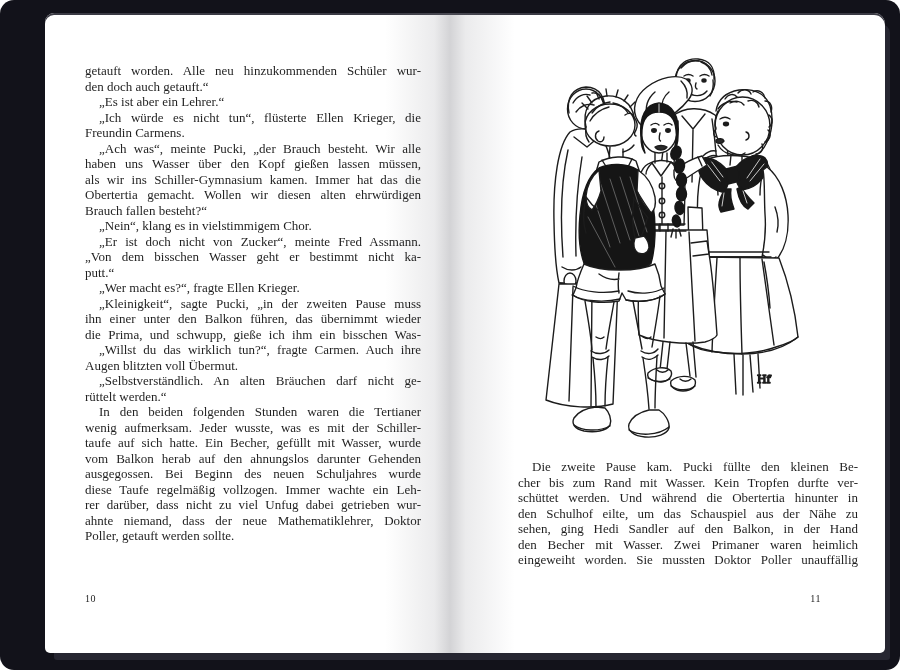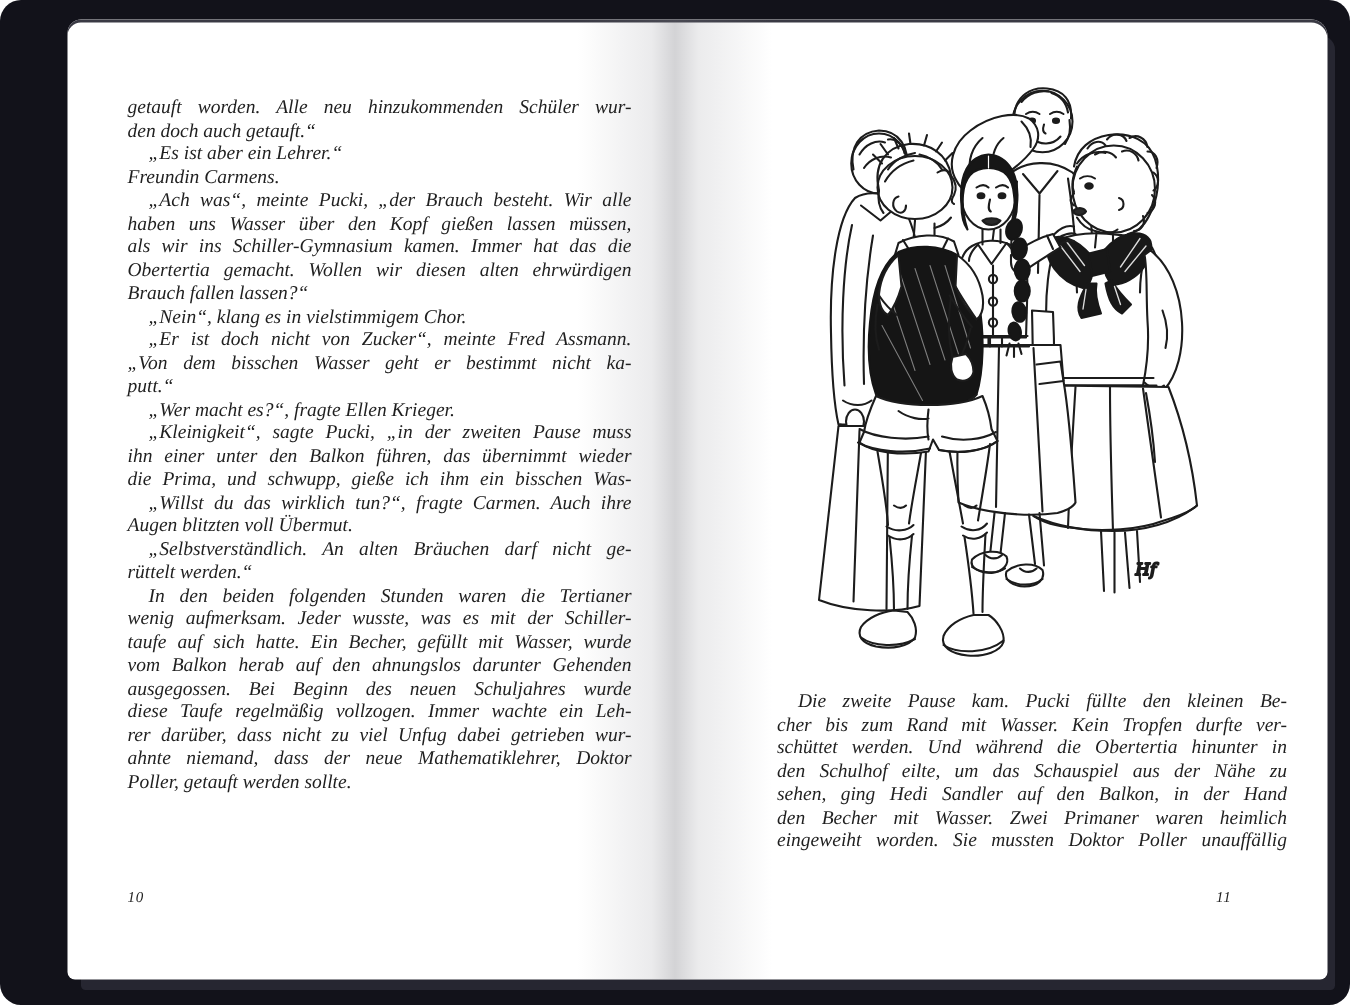--- a/index.html
+++ b/index.html
@@ -6,21 +6,20 @@
   .stage{
     position:relative;width:900px;height:670px;background:#12121a;
     border-radius:14px;overflow:hidden;
     font-family:"Liberation Serif","DejaVu Serif",serif;
   }
   .book{
     position:absolute;left:45px;top:13px;width:840px;height:640px;
     background:#ffffff;
     border-radius:9px 11px 5px 5px;
     box-shadow:7px 9px 0 -2px #262631, 0 2px 0 0 #3a3a44 inset;
-    font-style:italic;
   }
   .spine{
     position:absolute;left:340px;top:0;width:130px;height:640px;
     background:linear-gradient(90deg, rgba(130,130,138,0) 0%, rgba(130,130,138,0.16) 38%, rgba(110,110,118,0.30) 50%, rgba(130,130,138,0.16) 62%, rgba(130,130,138,0) 100%);
     pointer-events:none;
   }
   .textblock{
     position:absolute;color:#1f1f1f;font-size:13px;line-height:15.5px;
   }
   .tb-left{left:40px;top:50px;width:336px;}
@@ -43,26 +42,27 @@
 
 <div class="stage">
   <div class="book">
     <div class="spine"></div>
 
     <div>
       <div class="textblock tb-left">
           <div class="line">getauft worden. Alle neu hinzukommenden Schüler wur-</div>
           <div class="line end">den doch auch getauft.“</div>
           <div class="line ind end">„Es ist aber ein Lehrer.“</div>
+          <div class="line ind">„Ich würde es nicht tun“, flüsterte Ellen Krieger, die</div>
           <div class="line end">Freundin Carmens.</div>
           <div class="line ind">„Ach was“, meinte Pucki, „der Brauch besteht. Wir alle</div>
           <div class="line">haben uns Wasser über den Kopf gießen lassen müssen,</div>
           <div class="line">als wir ins Schiller-Gymnasium kamen. Immer hat das die</div>
           <div class="line">Obertertia gemacht. Wollen wir diesen alten ehrwürdigen</div>
-          <div class="line end">Brauch fallen lassen?“</div>
+          <div class="line end">Brauch fallen besteht?“</div>
           <div class="line ind end">„Nein“, klang es in vielstimmigem Chor.</div>
           <div class="line ind">„Er ist doch nicht von Zucker“, meinte Fred Assmann.</div>
           <div class="line">„Von dem bisschen Wasser geht er bestimmt nicht ka-</div>
           <div class="line end">putt.“</div>
           <div class="line ind end">„Wer macht es?“, fragte Ellen Krieger.</div>
           <div class="line ind">„Kleinigkeit“, sagte Pucki, „in der zweiten Pause muss</div>
           <div class="line">ihn einer unter den Balkon führen, das übernimmt wieder</div>
           <div class="line">die Prima, und schwupp, gieße ich ihm ein bisschen Was-</div>
           <div class="line ind">„Willst du das wirklich tun?“, fragte Carmen. Auch ihre</div>
           <div class="line end">Augen blitzten voll Übermut.</div>

